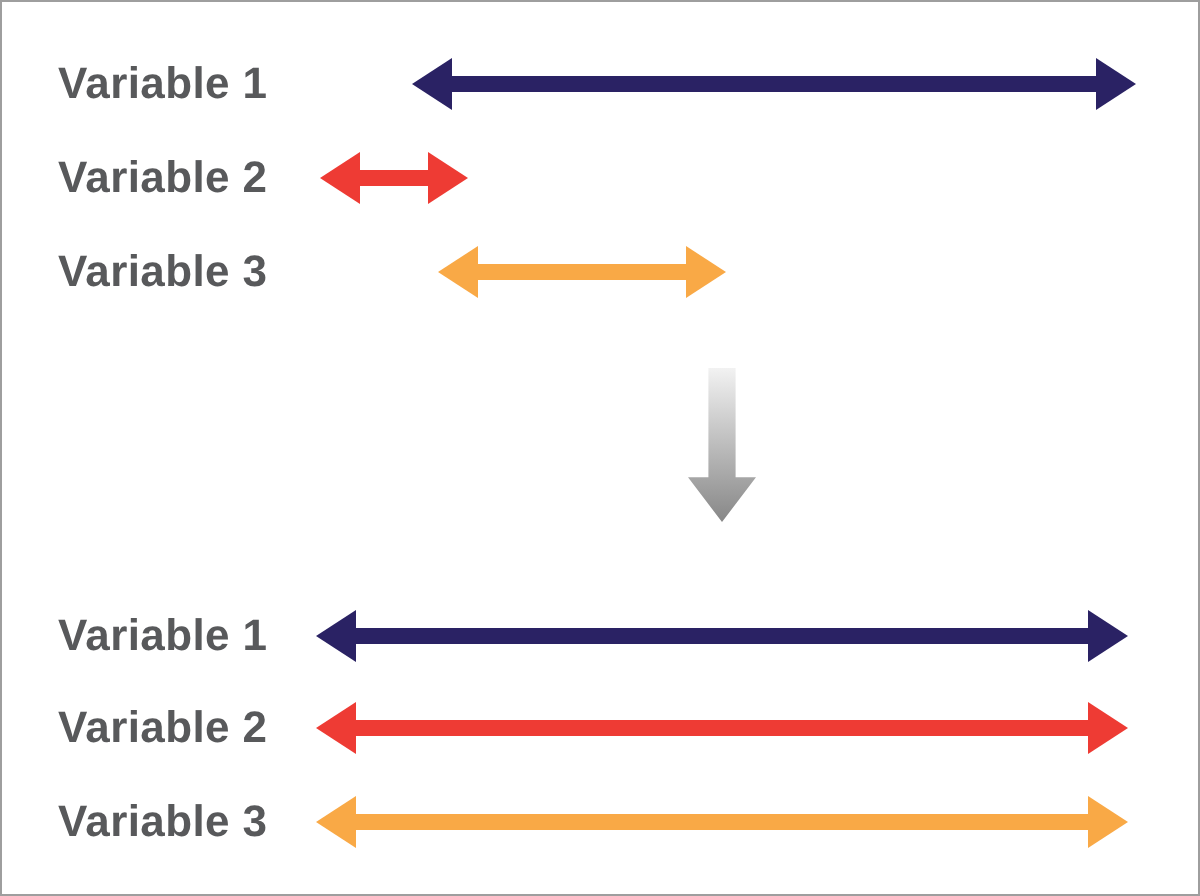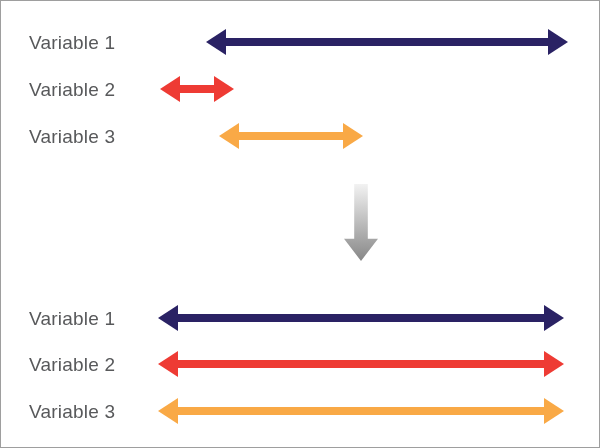--- a/index.html
+++ b/index.html
@@ -8,22 +8,22 @@
     width:600px;height:448px;
     box-sizing:border-box;
     background:#ffffff;
     border:1px solid #9e9e9e;
     overflow:hidden;
     font-family:"Liberation Sans", sans-serif;
   }
   .vlabel{
     position:absolute;
     transform:translateY(-50%);
-    font-size:19px;
-    font-weight:400;
+    font-size:22px;
+    font-weight:700;
     letter-spacing:.2px;
     white-space:nowrap;
     line-height:1;
   }
   .arrow{
     position:absolute;
     height:26px;
     transform:translateY(-50%);
   }
   .arrow .sh{

